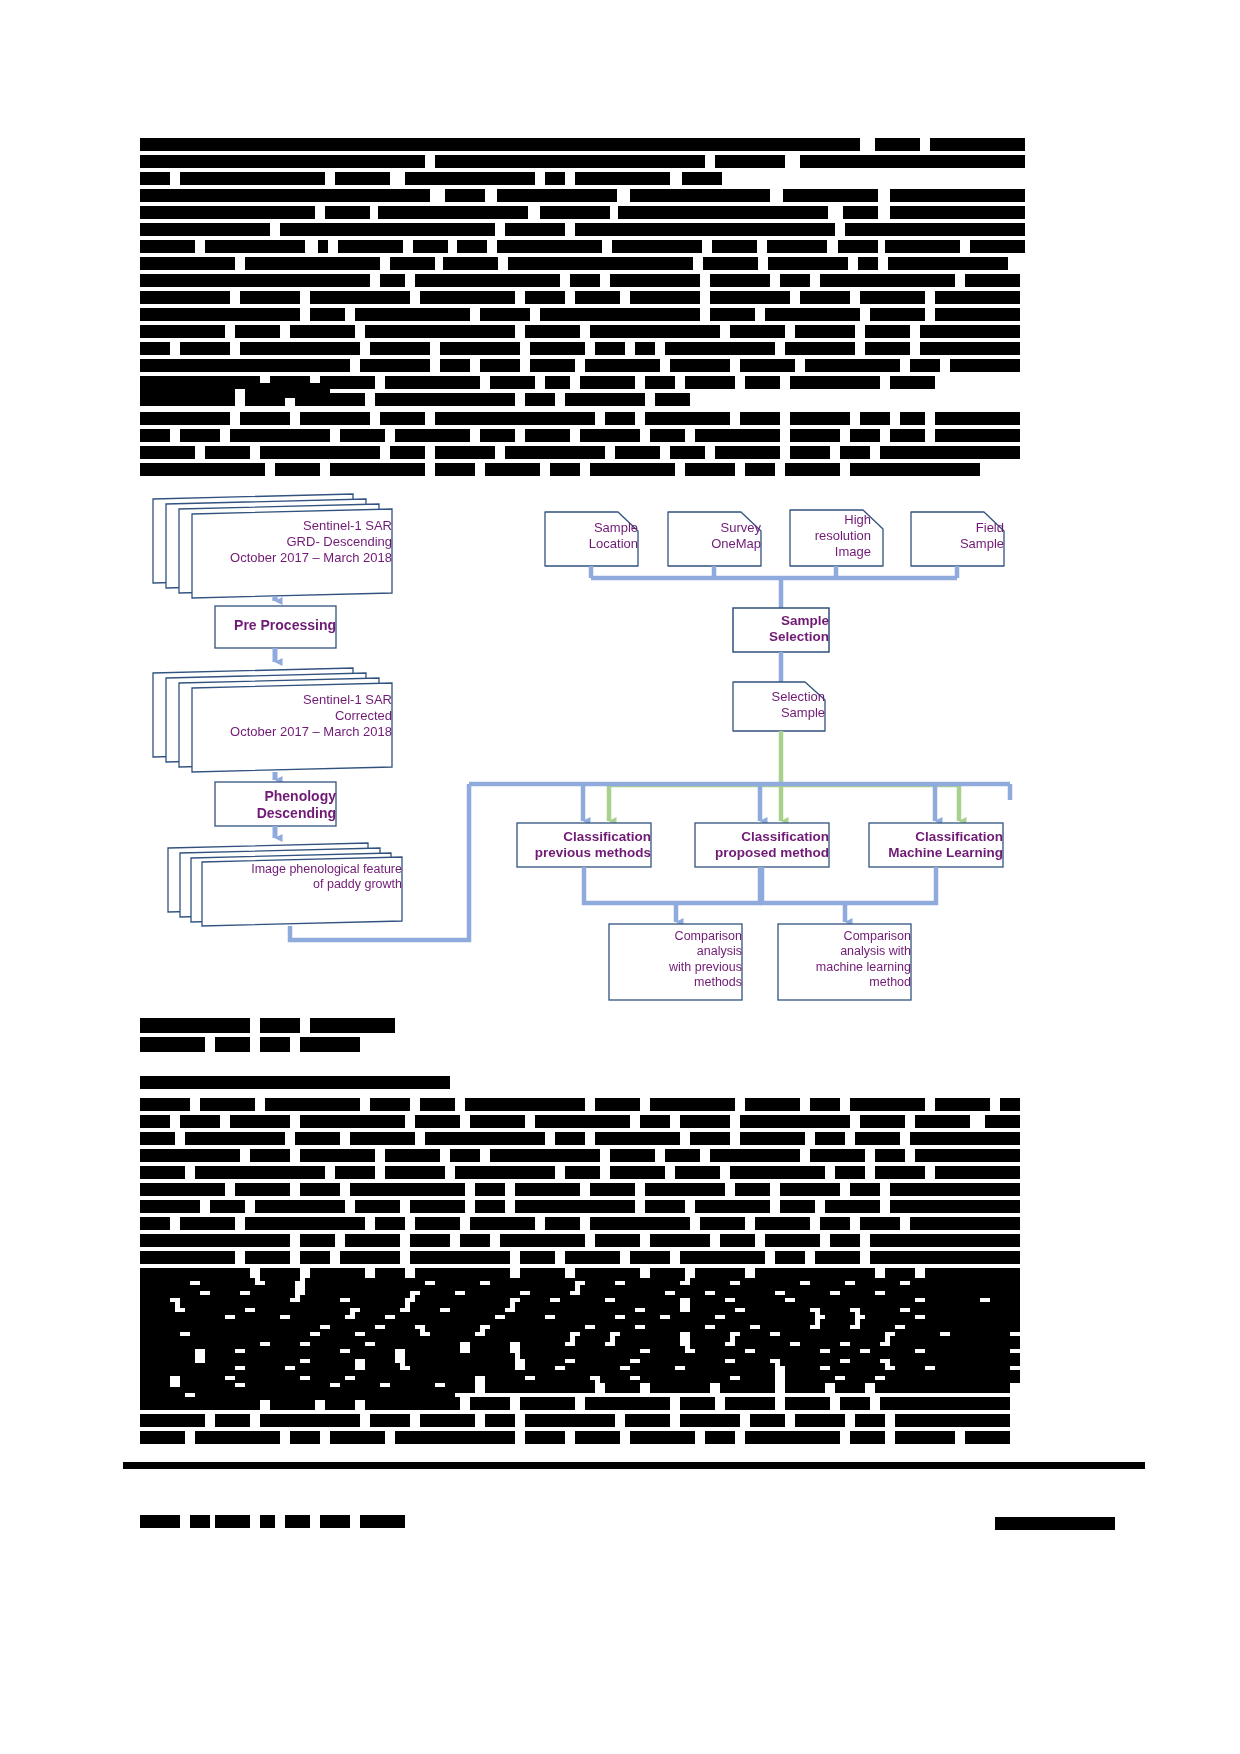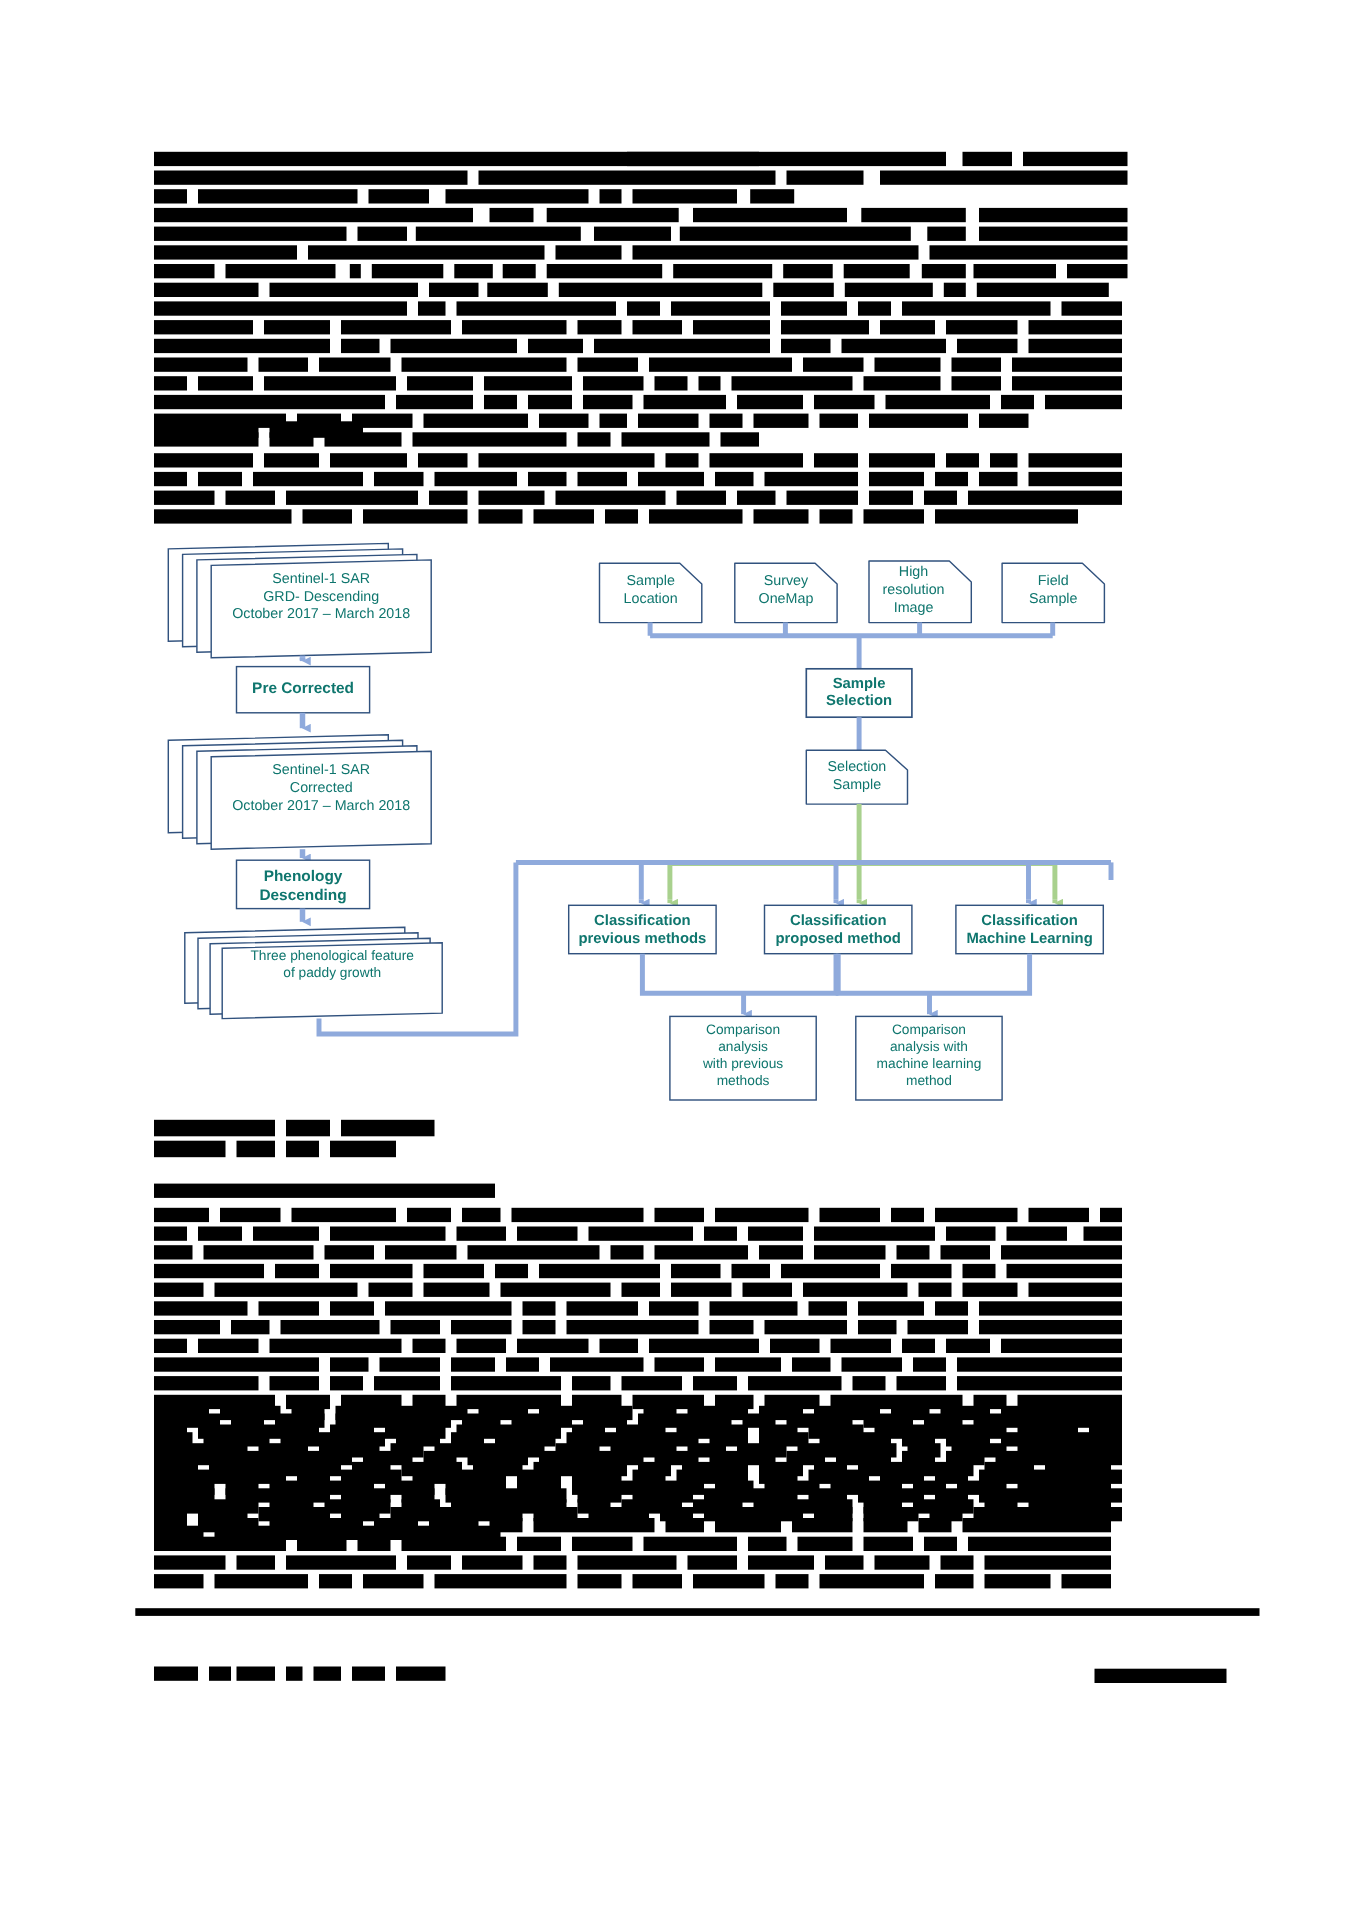--- a/index.html
+++ b/index.html
@@ -31,22 +31,22 @@
 
   
   #flowchart {
     position: absolute;
     left: 0; top: 0;
     width: 1240px; height: 1754px;
     pointer-events: none;
   }
   .fc-label {
     position: absolute;
-    text-align: center;
-    color: #0f766e;
+    text-align: right;
+    color: #701a75;
     line-height: 1.22;
     white-space: pre-line;
     pointer-events: none;
   }
   .fc-label.bold { font-weight: bold; }
 
   .hr-rule {
     position: absolute;
     background: #000;
   }
@@ -382,27 +382,27 @@
   <path d="M762,867 L762,903 L936,903 L936,867 M845,903 L845,919" stroke="#8faadc" stroke-width="4.5" fill="none"></path>
   <path d="M845,919 L845,922" stroke="#8faadc" stroke-width="4.5" fill="none" marker-end="url(#arrB)"></path>
 
   <rect x="609" y="924" width="133" height="76" fill="#fff" stroke="#31527e" stroke-width="1.3"></rect>
   <rect x="778" y="924" width="133" height="76" fill="#fff" stroke="#31527e" stroke-width="1.3"></rect>
 </svg>
 
 <div class="fc-label" style="left:192px; top:518px; width:200px; font-size:13px;">Sentinel-1 SAR
 GRD- Descending
 October 2017 – March 2018</div>
-<div class="fc-label bold" style="left:215px; top:617px; width:121px; font-size:14px;">Pre Corrected</div>
+<div class="fc-label bold" style="left:215px; top:617px; width:121px; font-size:14px;">Pre Processing</div>
 <div class="fc-label" style="left:192px; top:692px; width:200px; font-size:13px;">Sentinel-1 SAR
 Corrected
 October 2017 – March 2018</div>
 <div class="fc-label bold" style="left:215px; top:788px; width:121px; font-size:14px;">Phenology
 Descending</div>
-<div class="fc-label" style="left:202px; top:862px; width:200px; font-size:12.5px;">Three phenological feature
+<div class="fc-label" style="left:202px; top:862px; width:200px; font-size:12.5px;">Image phenological feature
 of paddy growth</div>
 
 <div class="fc-label" style="left:545px; top:520px; width:93px; font-size:13px;">Sample
 Location</div>
 <div class="fc-label" style="left:668px; top:520px; width:93px; font-size:13px;">Survey
 OneMap</div>
 <div class="fc-label" style="left:790px; top:512px; width:81px; font-size:13px;">High
 resolution
 Image</div>
 <div class="fc-label" style="left:911px; top:520px; width:93px; font-size:13px;">Field

